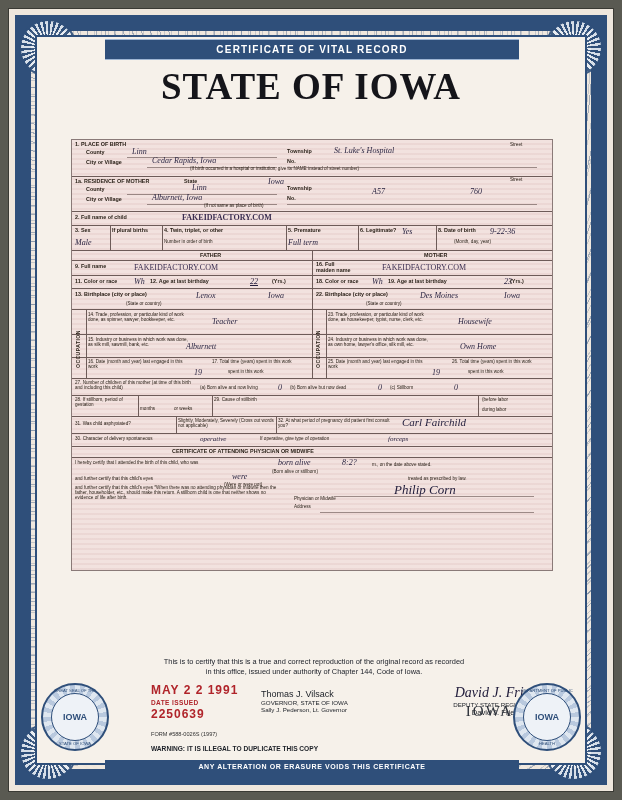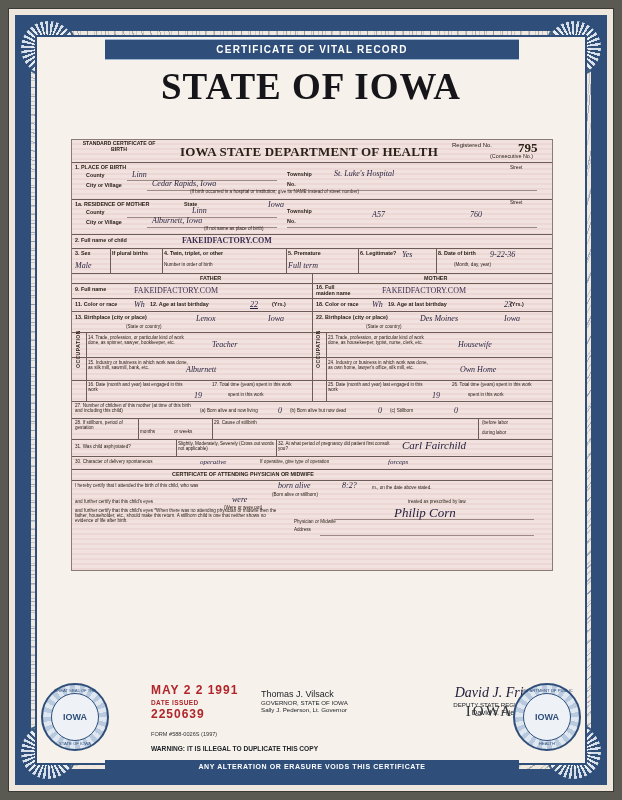--- a/index.html
+++ b/index.html
@@ -202,27 +202,20 @@
   <div class="rosette tr"></div>
   <div class="rosette bl"></div>
   <div class="rosette br"></div>
   <div class="border-inner"></div>
 
   <div class="banner">CERTIFICATE OF VITAL RECORD</div>
   <div class="state-title">STATE OF IOWA</div>
 
   <div class="record">
 
-    <div class="rec-head">
-      <div class="std">STANDARD CERTIFICATE OF BIRTH</div>
-      <div class="dept">IOWA STATE DEPARTMENT OF HEALTH</div>
-      <div class="regno">Registered No.</div>
-      <div class="regnum">795</div>
-      <div class="consec">(Consecutive No.)</div>
-    </div>
 
     <div class="row" style="height:36px;">
       <div class="lbl" style="left:3px;top:1px;">1. PLACE OF BIRTH</div>
       <div class="lbl" style="left:14px;top:9px;">County</div>
       <div class="val hand" style="left:60px;top:7px;">Linn</div>
       <div class="ul" style="left:55px;top:17px;width:150px;"></div>
       <div class="lbl" style="left:215px;top:8px;">Township</div>
       <div class="val hand" style="left:262px;top:6px;">St. Luke's Hospital</div>
       <div class="lbl" style="left:14px;top:19px;">City or Village</div>
       <div class="val hand" style="left:80px;top:16px;">Cedar Rapids, Iowa</div>
@@ -416,20 +409,24 @@
     </div>
 
     <div class="row" style="height:14px;border-bottom:none;">
       <div class="lbl sm" style="left:222px;top:2px;">Address</div>
       <div class="ul" style="left:248px;top:10px;width:214px;"></div>
     </div>
 
 
   </div>
 
+  <div class="attest">
+    <div>This is to certify that this is a true and correct reproduction of the original record as recorded</div>
+    <div>in this office, issued under authority of Chapter 144, Code of Iowa.</div>
+  </div>
 
   <div class="footer">
     <div class="seal" style="left:8px;top:0;">
       <div class="seal-ring-text">GREAT SEAL OF THE</div>
       <div class="seal-inner">IOWA</div>
       <div class="seal-ring-text b">STATE OF IOWA</div>
     </div>
 
     <div class="stamp">
       <div class="date">MAY 2 2 1991</div>

